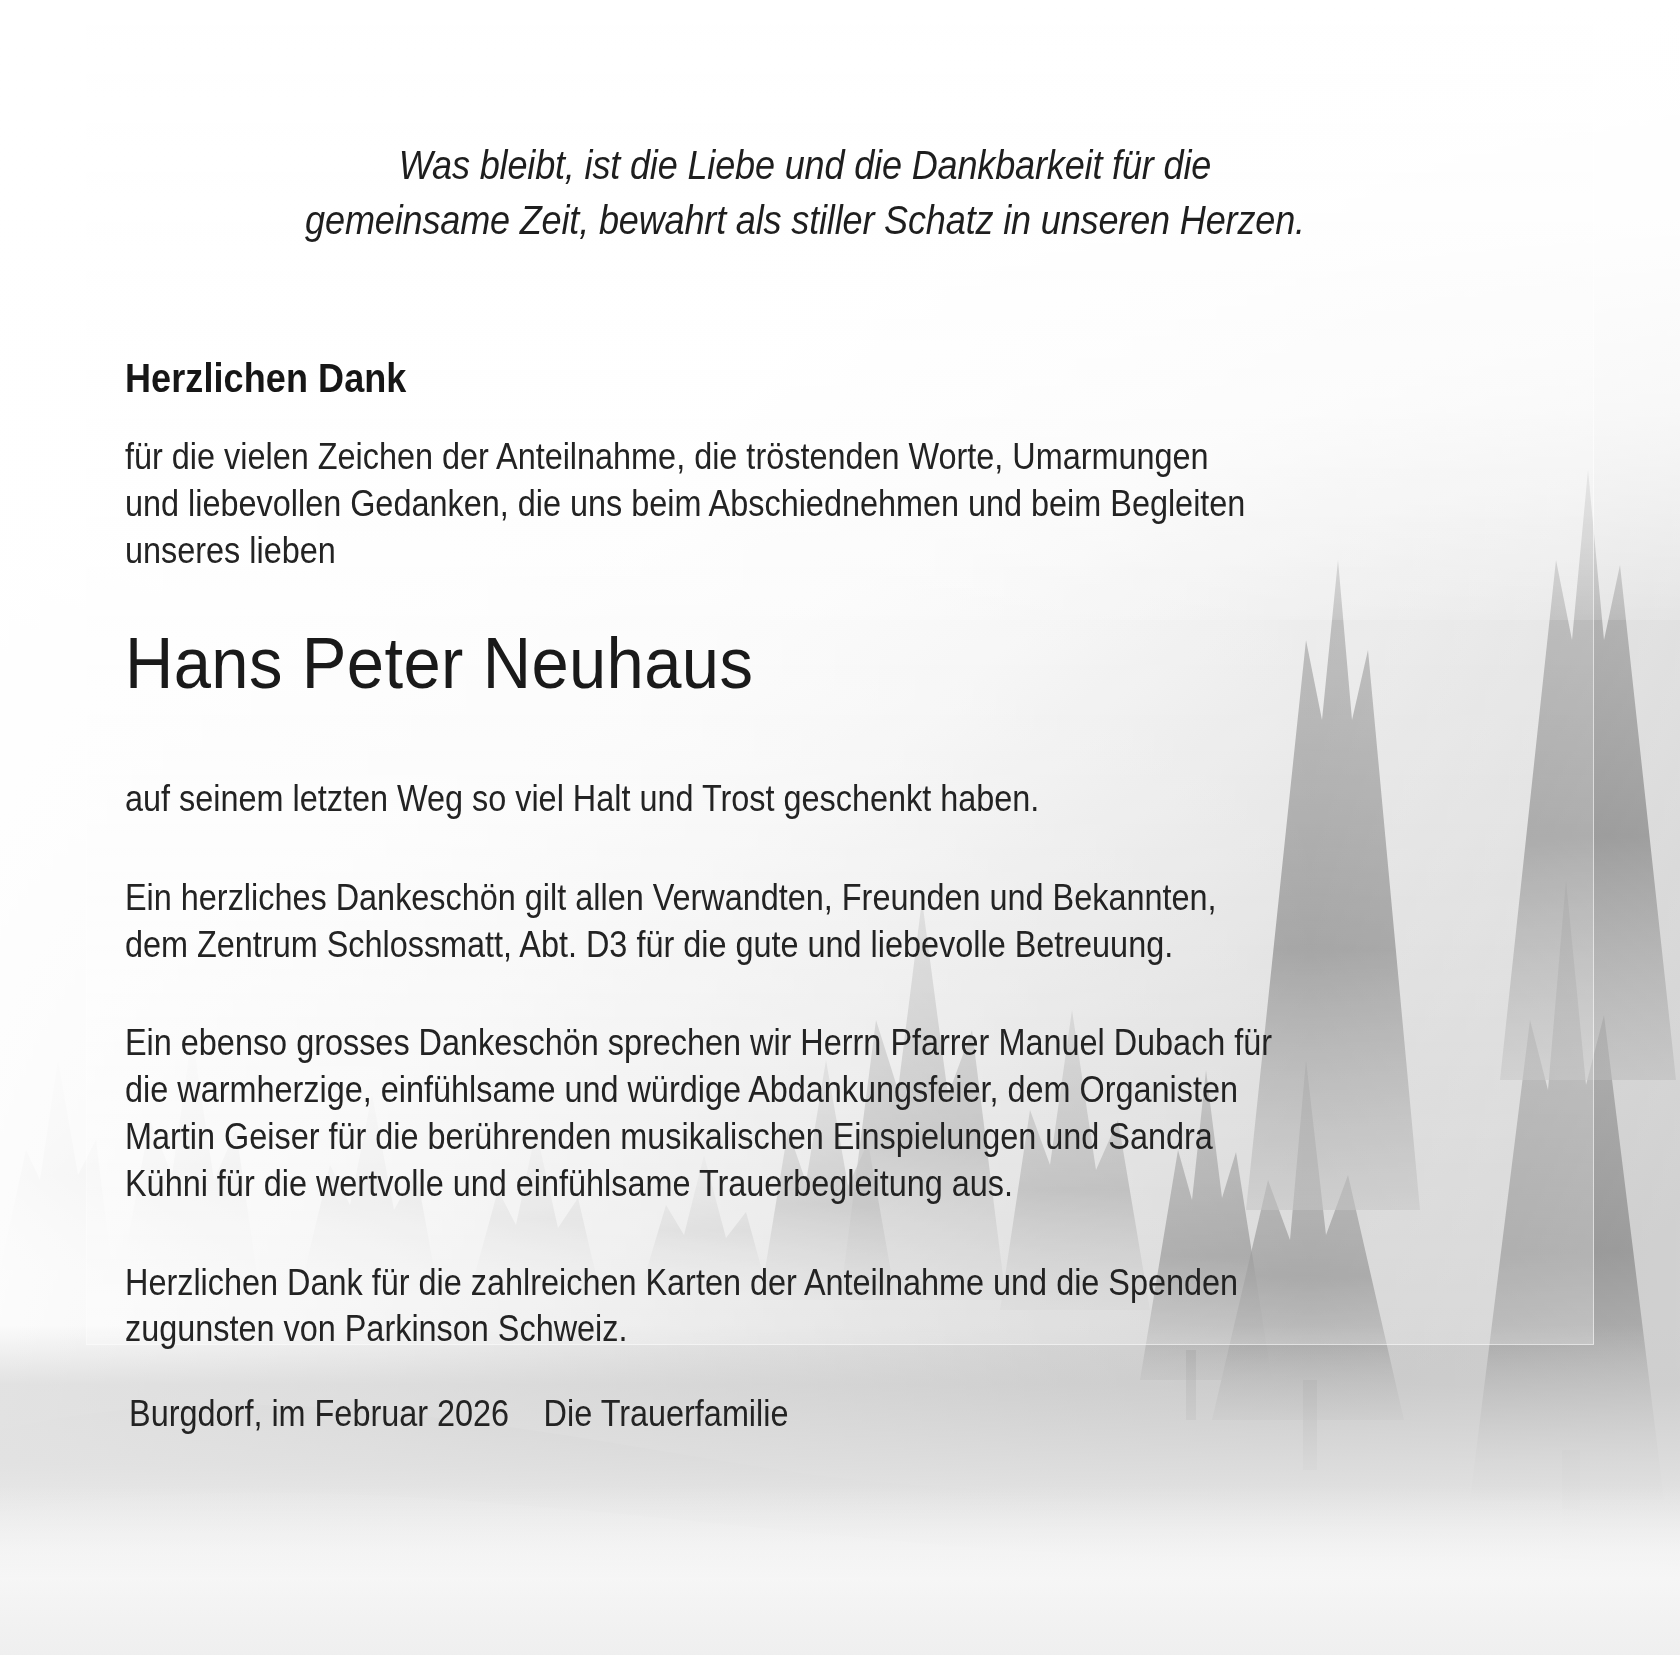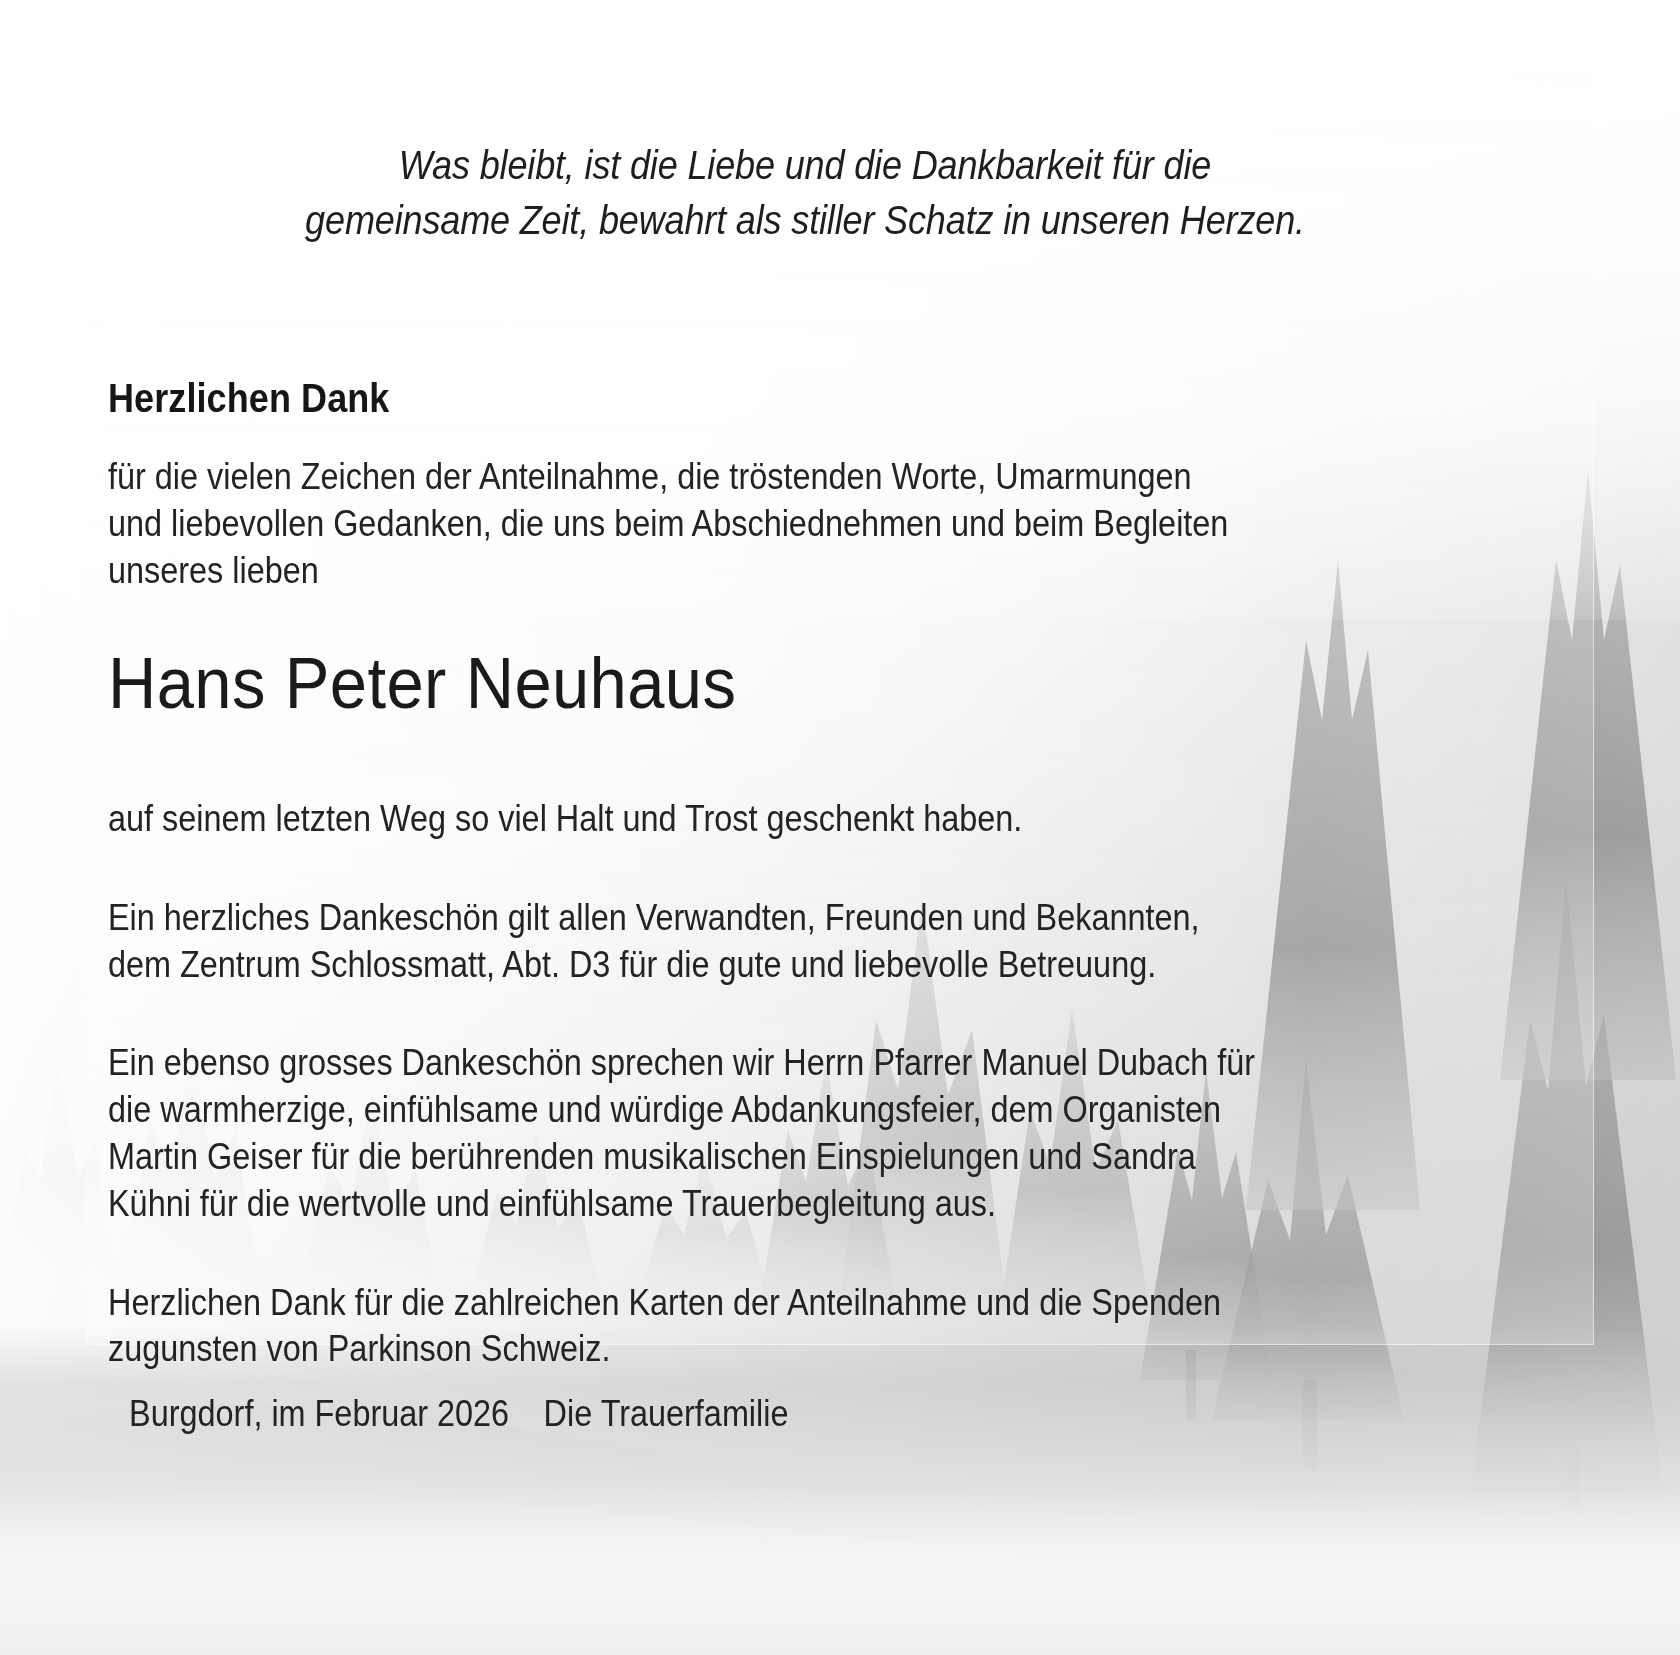--- a/index.html
+++ b/index.html
@@ -110,25 +110,24 @@
     line-height: 1.33;
     color: #1e1e1e;
     letter-spacing: -0.2px;
     transform: scaleX(0.88);
     transform-origin: center top;
   }
   .epigraph span { display: block; }
 
   .body-col {
     position: absolute;
-    left: 108px;
+    left: 125px;
     top: 356px;
     width: 1360px;
     color: #232323;
-    margin-top: 20px;
   }
 
   .dank-heading {
     font-size: 40px;
     font-weight: 700;
     line-height: 1.1;
     color: #161616;
     letter-spacing: 0.1px;
     transform: scaleX(0.90);
     transform-origin: left top;

